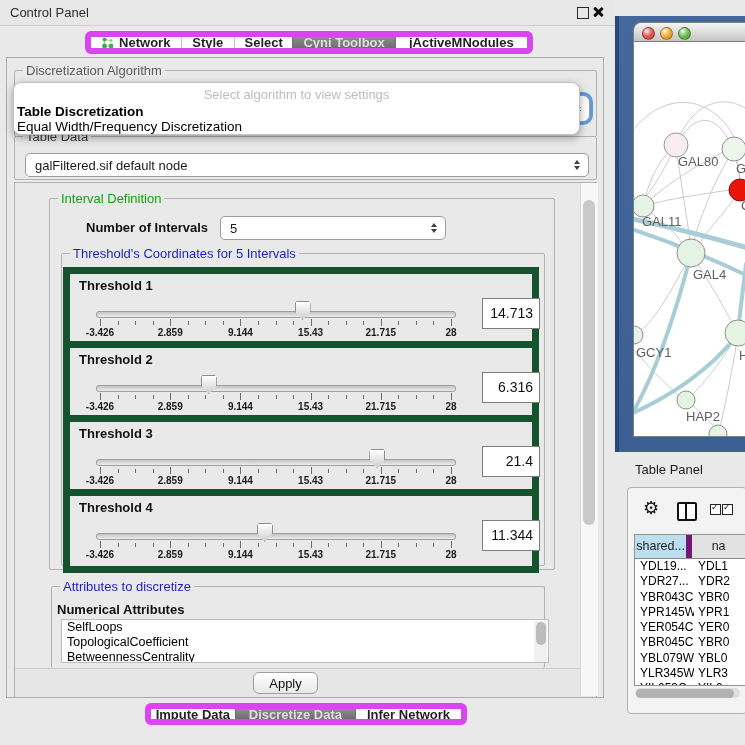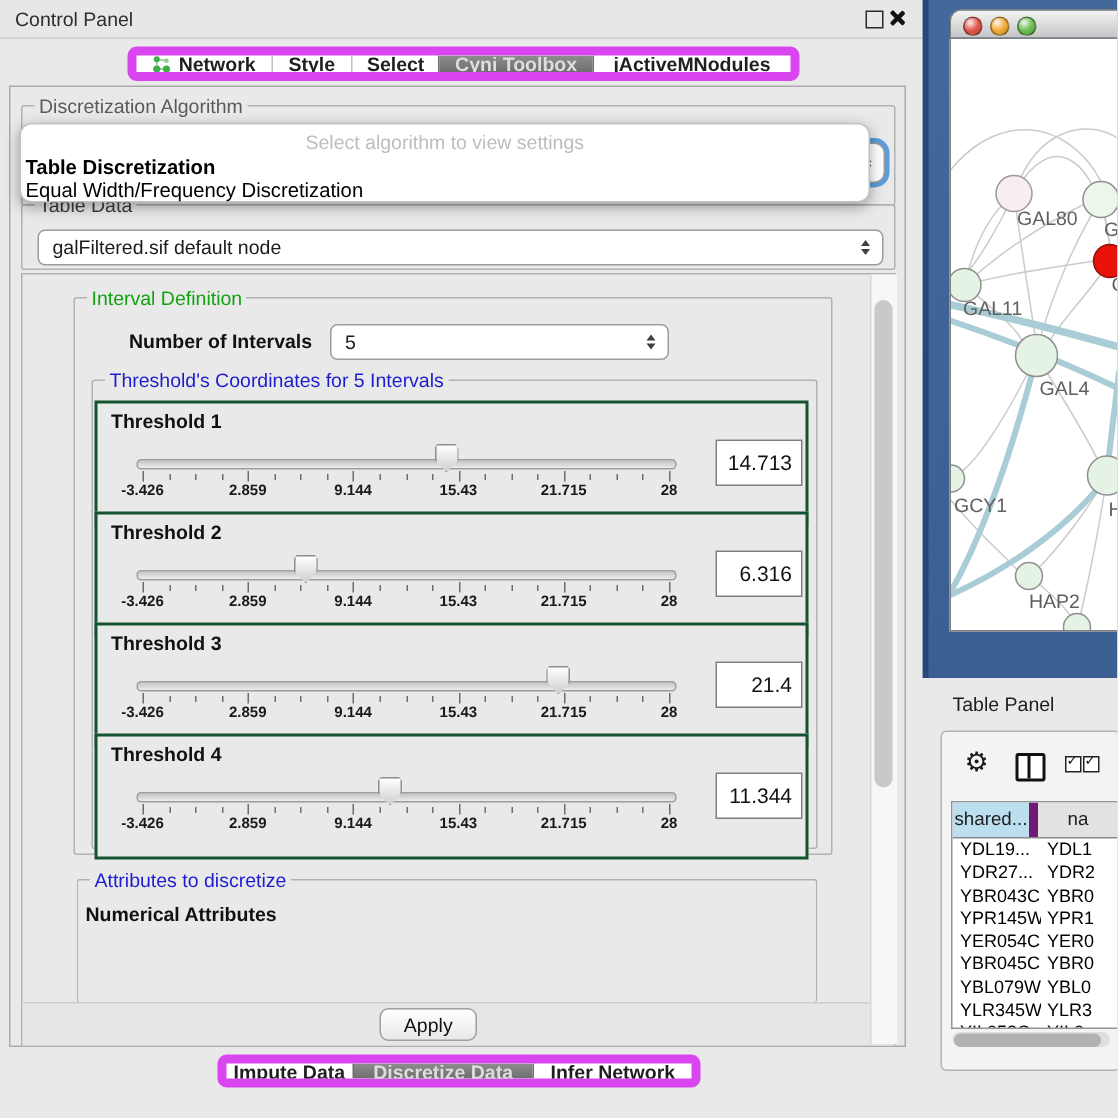--- a/index.html
+++ b/index.html
@@ -43,21 +43,21 @@
              box-shadow:0 3px 9px rgba(0,0,0,.35);z-index:30;}
   .pop-hint{position:absolute;top:4px;left:0;width:100%;text-align:center;font-size:13px;color:#bdbdbd;}
   .pop-opt{position:absolute;left:3px;font-size:13.5px;color:#000;white-space:nowrap;}
   .pop-opt.b{font-weight:bold;}
   
   #settings{left:14px;top:182px;width:583px;height:515px;border:1px solid #b2b2b2;background:#e9e9e9;box-sizing:border-box;}
   #settings .lbl-bold{position:absolute;font-size:13px;font-weight:bold;color:#111;text-align:center;}
   #vscroll{position:absolute;left:565px;top:0;width:17px;height:513px;background:#f7f7f7;border-left:1px solid #d8d8d8;}
   #vthumb{position:absolute;left:2px;top:17px;width:12px;height:325px;background:#c9c9c9;border-radius:6px;}
   
-  .thr-panel{position:absolute;left:48px;width:476px;height:84px;border:2px solid #14532d;background:#e9e9e9;box-sizing:border-box;}
+  .thr-panel{position:absolute;left:48px;width:476px;height:84px;border:7px solid #14532d;background:#e9e9e9;box-sizing:border-box;}
   .thr-title{position:absolute;left:9px;top:4px;font-size:13px;font-weight:bold;color:#111;}
   .thr-track{position:absolute;left:26px;top:37px;width:358px;height:5px;border:1px solid #9e9e9e;border-radius:3px;
              background:linear-gradient(#c3c3c3,#ececec);}
   .thr-thumb{position:absolute;top:27px;width:16px;height:19px;background:linear-gradient(#ffffff,#cfcfcf);
              border:1px solid #8f8f8f;box-sizing:border-box;
              clip-path:polygon(12% 0,88% 0,100% 14%,100% 55%,50% 100%,0 55%,0 14%);}
   .tick{position:absolute;width:1px;background:#6d6d6d;}
   .tick.minor{top:47px;height:4px;}
   .tick.major{top:45px;height:7px;}
   .ticklabel{position:absolute;top:53px;width:56px;text-align:center;font-size:10px;font-weight:700;color:#1a1a1a;}
@@ -67,21 +67,21 @@
   #attr-list{position:absolute;left:46px;top:436px;width:488px;height:44px;background:#fff;border:1px solid #bdbdbd;
              overflow:hidden;box-sizing:border-box;}
   .attr-item{height:15px;line-height:15px;font-size:12.5px;padding-left:5px;color:#000;white-space:nowrap;}
   #attr-scroll{position:absolute;right:1px;top:1px;width:13px;height:41px;background:#f0f0f0;}
   #attr-thumb{position:absolute;left:1.5px;top:1px;width:10px;height:23px;background:#bcbcbc;border-radius:5px;}
   
   #apply-strip{position:absolute;left:0;top:485px;width:581px;height:28px;background:#e6e6e6;border-top:1px solid #cecece;}
   #apply-btn{position:absolute;left:238px;top:3px;width:65px;height:22px;border:1px solid #9f9f9f;border-radius:6px;
              background:linear-gradient(#ffffff,#e8e8e8);font-size:13px;color:#111;font-family:inherit;}
   
-  #desktop{left:615px;top:0;width:130px;height:452px;background:linear-gradient(180deg,#44689c,#3b5e93);
+  #desktop{left:615px;top:16px;width:130px;height:452px;background:linear-gradient(180deg,#44689c,#3b5e93);
            box-shadow:inset 4px 0 0 #27477b;text-align:right;}
   #net-frame{left:633px;top:6px;width:112px;height:415px;}
   #net-titlebar{position:absolute;left:0;top:0;width:112px;height:20px;background:linear-gradient(#f4f4f4,#c5c5c5);
                 border:1px solid #7f7f7f;border-right:none;border-radius:8px 0 0 0;box-sizing:border-box;}
   .light{position:absolute;top:3.5px;width:13px;height:13px;border-radius:50%;border:1px solid rgba(0,0,0,.35);box-sizing:border-box;
          background-image:radial-gradient(circle at 35% 28%,rgba(255,255,255,.9),rgba(255,255,255,0) 50%,rgba(0,0,0,.22));}
   #net-canvas{position:absolute;left:0;top:20px;width:112px;height:395px;background:#fff;
               border-left:1px solid #7f7f7f;border-bottom:1px solid #7f7f7f;box-sizing:border-box;overflow:hidden;}
   
   #table-section{left:615px;top:452px;width:130px;height:293px;background:#e9e9e9;box-shadow:inset 4px 0 0 #e9e9e9;}
@@ -313,20 +313,29 @@
           <span class="ticklabel" style="left: 212.6px;">15.43</span>
           <span class="ticklabel" style="left: 282.8px;">21.715</span>
           <span class="ticklabel" style="left: 353px;">28</span>
         </div>
       </div>
 
     <div class="group" style="left:36px;top:403px;width:494px;height:82px;border-bottom:none;">
       <span class="gtitle blue">Attributes to discretize</span>
     </div>
     <div class="lbl-bold" style="left:42px;top:419px;">Numerical Attributes</div>
+    <div id="attr-list">
+
+    <div class="attr-item">SelfLoops</div>
+        <div class="attr-item">TopologicalCoefficient</div>
+        <div class="attr-item">BetweennessCentrality</div>
+        <div id="attr-scroll">
+          <div id="attr-thumb"></div>
+        </div>
+      </div>
 
     <div id="apply-strip">
       <button id="apply-btn">Apply</button>
     </div>
 
     <div id="vscroll">
         <div id="vthumb"></div>
       </div>
   </div>
 

